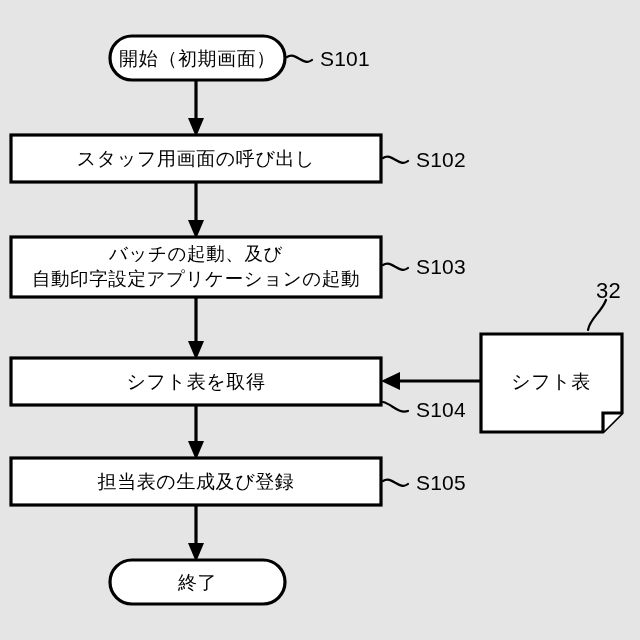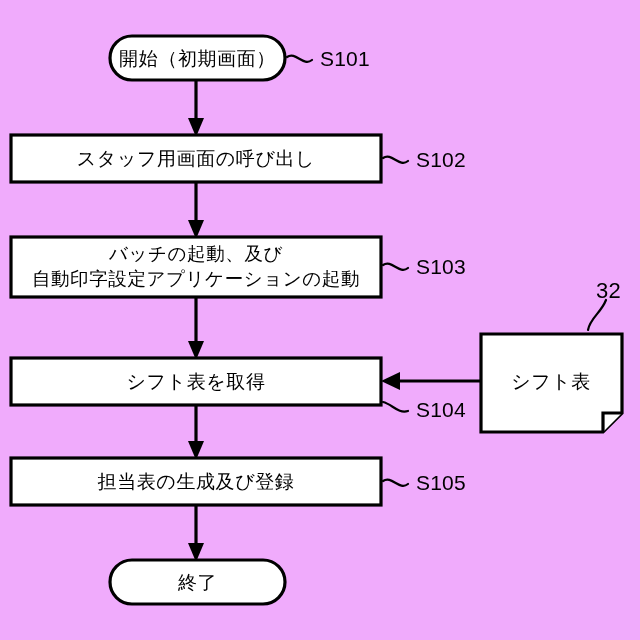--- a/index.html
+++ b/index.html
@@ -5,21 +5,21 @@
 <style>
   html, body {
     margin: 0;
     padding: 0;
     background: #ffffff;
   }
   #page {
     position: relative;
     width: 640px;
     height: 640px;
-    background: #f0abfc;
+    background: #e5e5e5;
     overflow: hidden;
     font-family: "Liberation Sans", "DejaVu Sans", sans-serif;
   }
   svg#diagram {
     position: absolute;
     left: 0;
     top: 0;
     width: 640px;
     height: 640px;
   }

